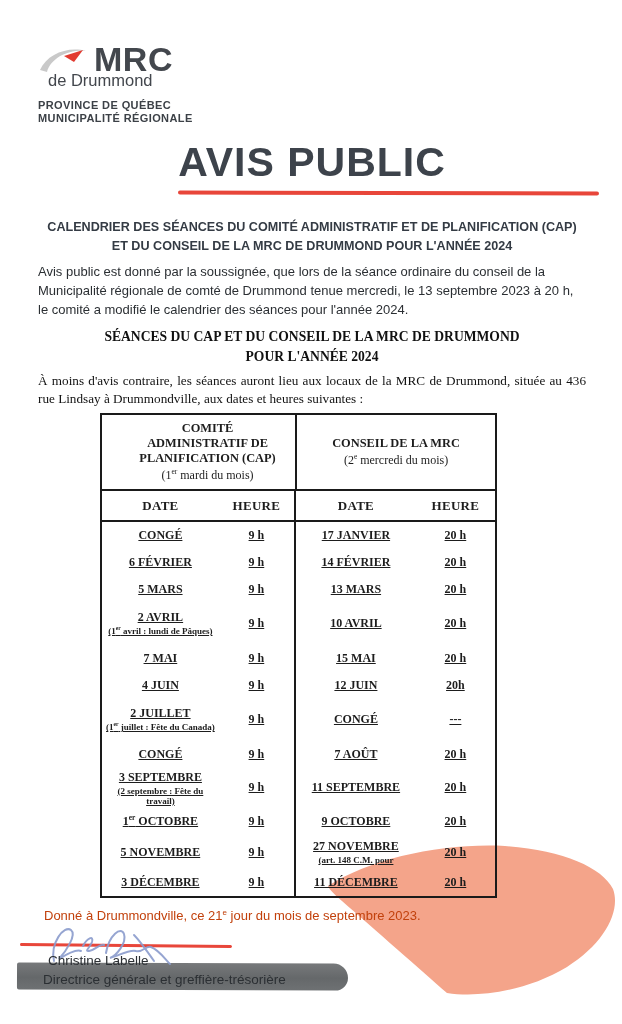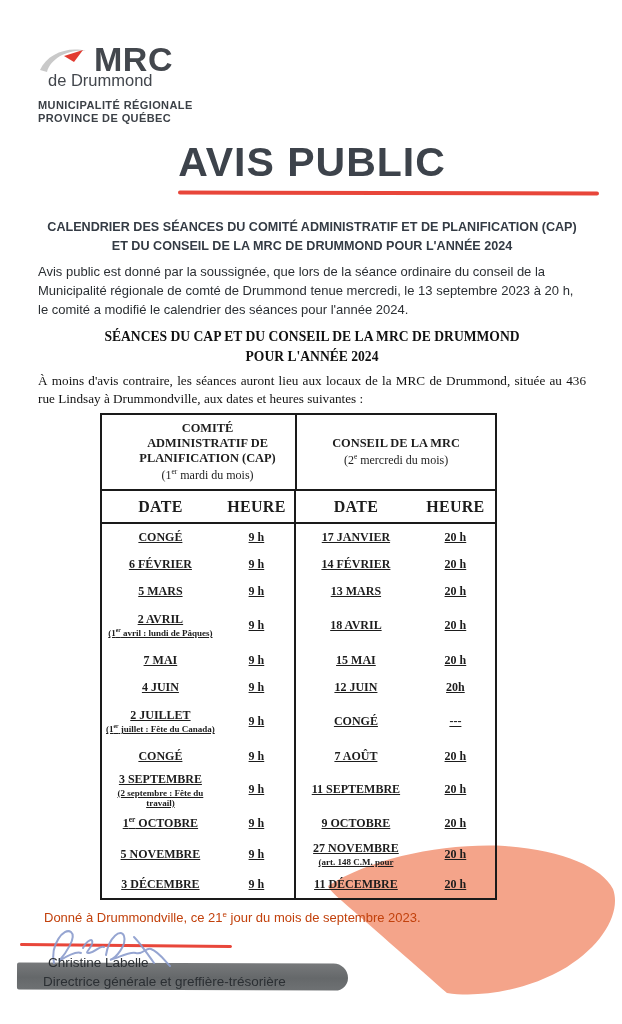--- a/index.html
+++ b/index.html
@@ -33,21 +33,21 @@
 
   
   .stable { margin-top:5px; margin-left:62px; width:397px; border:2px solid #1a1a1a; font-family:"Liberation Serif", serif; }
   .tgroups { display:flex; border-bottom:2px solid #1a1a1a; }
   .tgroup { display:flex; flex-direction:column; justify-content:center; align-items:center; text-align:center; padding:6px 12px; min-height:52px; }
   .tgroup.left  { width:196px; border-right:2px solid #1a1a1a;padding-left:30px; }
   .tgroup.right { width:199px; }
   .gtitle { font-weight:bold; font-size:12.4px; line-height:1.2; }
   .gsub { font-size:12px; margin-top:2px; }
   .tcols { display:flex; border-bottom:2px solid #1a1a1a; }
-  .hcell { font-weight:bold; font-size:16px; text-align:center; padding:7px 2px 6px; letter-spacing:0.3px; }
+  .hcell { font-weight:bold; font-size:13px; text-align:center; padding:7px 2px 6px; letter-spacing:0.3px; }
   .trow { display:flex; }
   .tcell { display:flex; flex-direction:column; justify-content:center; align-items:center; text-align:center; font-weight:bold; font-size:12px; padding:2px;text-decoration:underline; }
   .c-ldate { width:118px; }
   .c-lheure { width:78px; border-right:2px solid #1a1a1a; }
   .c-rdate { width:121px; }
   .c-rheure { width:80px; }
   .trow { min-height:27px; }
   .trow.tall { min-height:42px; }
   .trow.semitall { min-height:34px; }
   .dnote { font-size:9px; font-weight:bold; line-height:1.15; margin-top:1px; max-width:112px; }
@@ -83,22 +83,22 @@
         <svg class="logo-icon" viewBox="0 0 62 34" aria-hidden="true">
           <path d="M 2 26 C 9 10, 30 2, 48 7 C 32 5, 13 13, 9 28 Z" fill="#c9c9c9"></path>
           <path d="M 26 12 L 45 6 L 36 18 Z" fill="#e23b30"></path>
         </svg>
         <div class="logo-textwrap">
           <span class="brand">MRC</span>
           <span class="brand-sub">de Drummond</span>
         </div>
       </div>
       <div class="org">
+        <div>PROVINCE DE QUÉBEC</div>
         <div>MUNICIPALITÉ RÉGIONALE</div>
-        <div>PROVINCE DE QUÉBEC</div>
       </div>
     </header>
 
     <h1 class="title">AVIS PUBLIC</h1>
     <div class="title-rule"></div>
 
     <h2 class="notice-heading">CALENDRIER DES SÉANCES DU COMITÉ ADMINISTRATIF ET DE PLANIFICATION (CAP) ET DU CONSEIL DE LA MRC DE DRUMMOND POUR L'ANNÉE 2024</h2>
 
     <p class="intro">Avis public est donné par la soussignée, que lors de la séance ordinaire du conseil de la Municipalité régionale de comté de Drummond tenue mercredi, le 13 septembre 2023 à 20 h, le comité a modifié le calendrier des séances pour l'année 2024.</p>
 
@@ -147,21 +147,21 @@
         <div class="tcell c-rdate">13 MARS</div>
         <div class="tcell c-rheure">20 h</div>
       </div>
 
       <div class="trow tall">
         <div class="tcell c-ldate">
           <div>2 AVRIL</div>
           <div class="dnote"><span>(1</span><sup>er</sup><span> avril : lundi de Pâques)</span></div>
         </div>
         <div class="tcell c-lheure">9 h</div>
-        <div class="tcell c-rdate">18 AVRIL</div>
+        <div class="tcell c-rdate">10 AVRIL</div>
         <div class="tcell c-rheure">20 h</div>
       </div>
 
       <div class="trow">
         <div class="tcell c-ldate">7 MAI</div>
         <div class="tcell c-lheure">9 h</div>
         <div class="tcell c-rdate">15 MAI</div>
         <div class="tcell c-rheure">20 h</div>
       </div>
 

